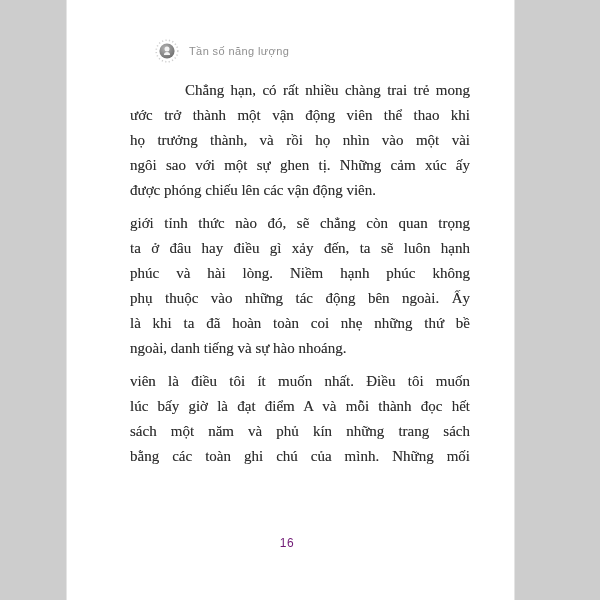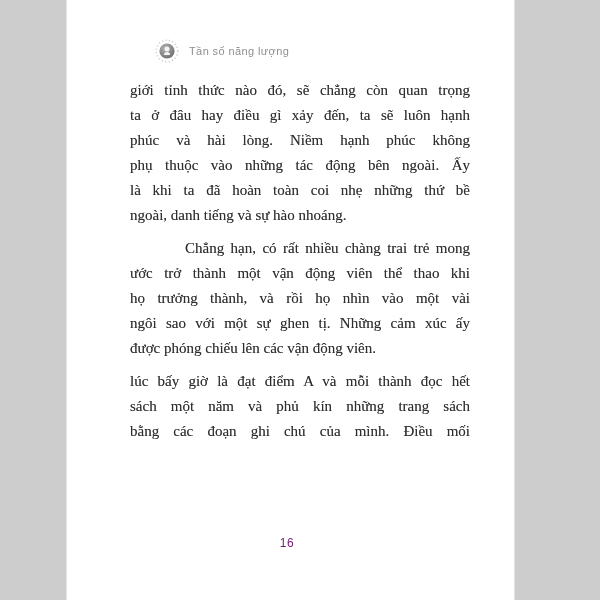--- a/index.html
+++ b/index.html
@@ -81,39 +81,40 @@
         <circle cx="12" cy="9.9" r="2.5" fill="#f3f3f3"></circle>
         <path d="M8.9 16.1 c0-2 1.3-3.1 3.1-3.1 s3.1 1.1 3.1 3.1 z" fill="#f3f3f3"></path>
       </svg>
     </span>
     <span class="header-title">Tần số năng lượng</span>
   </div>
 
   <div class="page-body">
 
     <div class="para">
+      <div class="ln ind">Chẳng hạn, có rất nhiều chàng trai trẻ mong</div>
+      <div class="ln">ước trở thành một vận động viên thể thao khi</div>
+      <div class="ln">họ trưởng thành, và rồi họ nhìn vào một vài</div>
+      <div class="ln">ngôi sao với một sự ghen tị. Những cảm xúc ấy</div>
+      <div class="ln last">được phóng chiếu lên các vận động viên.</div>
+    </div>
+
+    <div class="para">
       <div class="ln">giới tỉnh thức nào đó, sẽ chẳng còn quan trọng</div>
       <div class="ln">ta ở đâu hay điều gì xảy đến, ta sẽ luôn hạnh</div>
       <div class="ln">phúc và hài lòng. Niềm hạnh phúc không</div>
       <div class="ln">phụ thuộc vào những tác động bên ngoài. Ấy</div>
       <div class="ln">là khi ta đã hoàn toàn coi nhẹ những thứ bề</div>
       <div class="ln last">ngoài, danh tiếng và sự hào nhoáng.</div>
     </div>
 
     <div class="para">
-      <div class="ln ind">Chẳng hạn, có rất nhiều chàng trai trẻ mong</div>
-      <div class="ln">ước trở thành một vận động viên thể thao khi</div>
-      <div class="ln">họ trưởng thành, và rồi họ nhìn vào một vài</div>
-      <div class="ln">ngôi sao với một sự ghen tị. Những cảm xúc ấy</div>
-      <div class="ln last">được phóng chiếu lên các vận động viên.</div>
-    </div>
-
-    <div class="para">
+      <div class="ln">viên là điều tôi ít muốn nhất. Điều tôi muốn</div>
       <div class="ln">lúc bấy giờ là đạt điểm A và mỗi thành đọc hết</div>
       <div class="ln">sách một năm và phủ kín những trang sách</div>
-      <div class="ln">bằng các đoạn ghi chú của mình. Điều mối</div>
+      <div class="ln">bằng các toàn ghi chú của mình. Những mối</div>
     </div>
 
   </div>
 
   <div class="page-footer">16</div>
 
 </div>
 
 </body></html>

